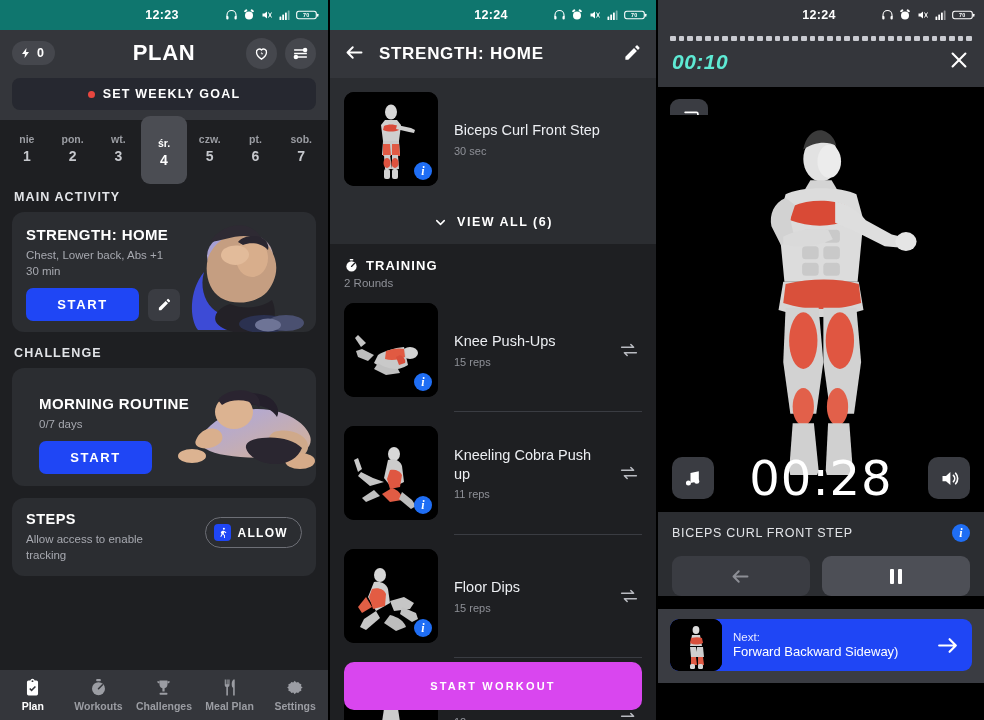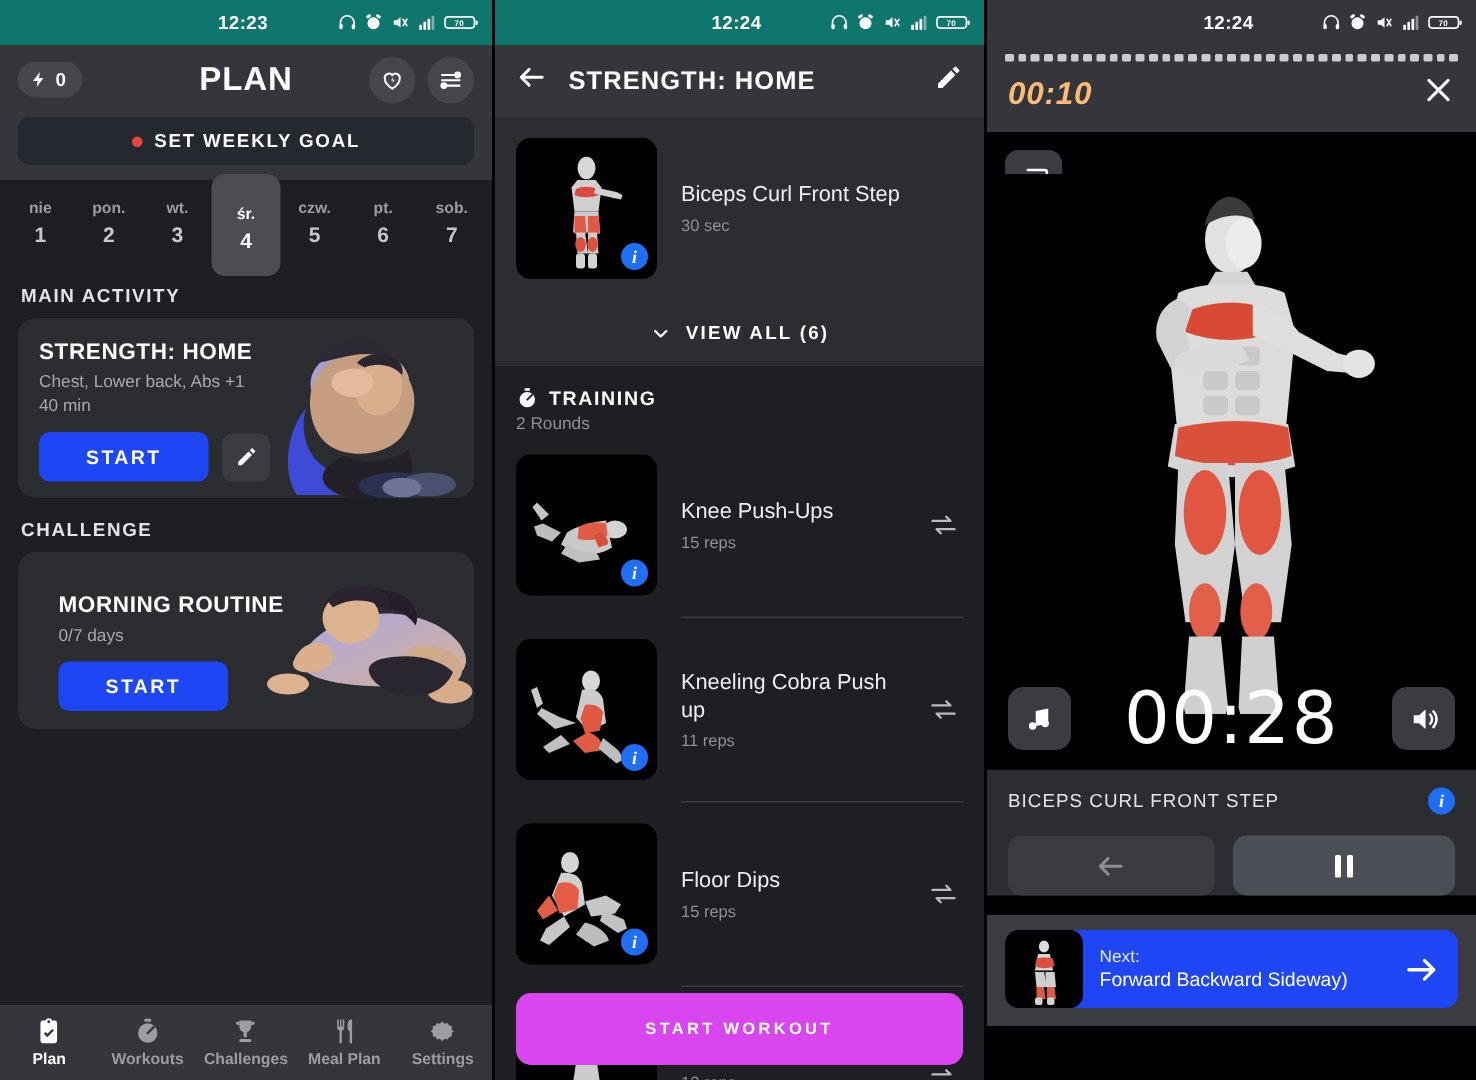--- a/index.html
+++ b/index.html
@@ -133,21 +133,21 @@
     background: #d946ef; border-radius: 10px; display: flex; align-items: center;
     justify-content: center; color: #fff; font-size: 11px; font-weight: 700;
     letter-spacing: 2.2px;
   }
 
   
   .p3-topbar { background: #34363b; padding: 0 0 0 0; }
   .dashbar { display: flex; gap: 3px; padding: 6px 12px 8px 12px; }
   .dashbar i { flex: 1; height: 5px; background: #c9cbd1; border-radius: 1px; display: block; }
   .restrow { display: flex; align-items: center; padding: 0 14px 12px 14px; }
-  .rest-time { color: #fdba74; font-size: 21px; font-weight: 700; font-style: italic;
+  .rest-time { color: #5eead4; font-size: 21px; font-weight: 700; font-style: italic;
     letter-spacing: .5px; flex: 1; }
   .video-area { position: relative; height: 425px; background: #000; }
   .cast-btn { position: absolute; left: 12px; top: 12px; width: 38px; height: 38px;
     border-radius: 9px; background: #3a3c42; display: flex; align-items: center;
     justify-content: center; }
   .timer-row { position: absolute; left: 0; right: 0; bottom: 6px;
     display: flex; align-items: center; padding: 0 14px; }
   .sq-btn { width: 42px; height: 42px; border-radius: 10px; background: #3a3c42;
     display: flex; align-items: center; justify-content: center; flex-shrink: 0; }
   .big-timer { flex: 1; text-align: center; color: #fff; font-size: 48px; font-weight: 400;
@@ -292,21 +292,21 @@
           <path d="M40 60c-4 14 0 28 8 36 9 9 26 12 40 8l-6 14H34c-8-10-10-38 6-58z" fill="#3d4bd6"></path>
           <path d="M66 92c14 6 32 4 42-4 6 14 2 26-8 30-18 7-42 2-48-8-3-6 2-14 14-18z" fill="#232127"></path>
           <ellipse cx="100" cy="112" rx="25" ry="9" fill="#2b3150"></ellipse>
           <ellipse cx="122" cy="111" rx="18" ry="8" fill="#4a5070"></ellipse>
           <ellipse cx="104" cy="113" rx="13" ry="6.5" fill="#6e7496"></ellipse>
           <path d="M62 36c8-4 18-3 22 3 3 5-1 11-7 13-9 3-19-2-20-8 0-4 2-7 5-8z" fill="#e2bb9a"></path>
         </svg>
         <div class="card-main">
           <div class="card-title">STRENGTH: HOME</div>
           <div class="card-sub">Chest, Lower back, Abs +1</div>
-          <div class="card-sub2">40 min</div>
+          <div class="card-sub2">30 min</div>
           <div class="btn-row">
             <button class="btn-start">START</button>
             <div class="btn-edit">
               <svg width="15" height="15" viewBox="0 0 24 24" fill="#fff">
                   <path d="M3 17.3V21h3.7L17.6 10.1l-3.7-3.7L3 17.3zM20.7 7c.4-.4.4-1 0-1.4l-2.3-2.3a1 1 0 00-1.4 0l-1.8 1.8 3.7 3.7L20.7 7z"></path>
                 </svg>
             </div>
           </div>
         </div>
       </div>
@@ -335,20 +335,35 @@
           <div class="card-title">MORNING ROUTINE</div>
           <div class="card-sub">0/7 days</div>
           <div class="btn-row">
             <button class="btn-start">START</button>
           </div>
         </div>
       </div>
 
       <div style="height:12px"></div>
 
+      <div class="card card-steps">
+        <div class="steps-txt">
+          <div class="steps-title">STEPS</div>
+          <div class="steps-desc">Allow access to enable tracking</div>
+        </div>
+        <div class="allow-btn">
+          <span class="allow-ic">
+            <svg width="11" height="11" viewBox="0 0 24 24" fill="#fff">
+                <circle cx="15" cy="4" r="2.2"></circle>
+                <path d="M12 8l-4 3 2 4-3 6h2.5l3-5 3 3v5h2v-6l-3-3 1.5-4 3 2.5 1.5-1.8L15 8z"></path>
+              </svg>
+          </span>
+          <span>ALLOW</span>
+        </div>
+      </div>
     </div>
 
     <div class="tabbar">
       <div class="tab active">
         <svg width="19" height="19" viewBox="0 0 24 24" fill="#fff">
             <path d="M17 3h-2.2a3 3 0 00-5.6 0H7a2 2 0 00-2 2v15a2 2 0 002 2h10a2 2 0 002-2V5a2 2 0 00-2-2zm-5-.2a1.2 1.2 0 110 2.4 1.2 1.2 0 010-2.4z"></path>
             <path d="M10.8 17l-3-3 1.4-1.4 1.6 1.6 4.2-4.2 1.4 1.4z" fill="#34363b"></path>
           </svg>
         <span class="tl">Plan</span>
       </div>

